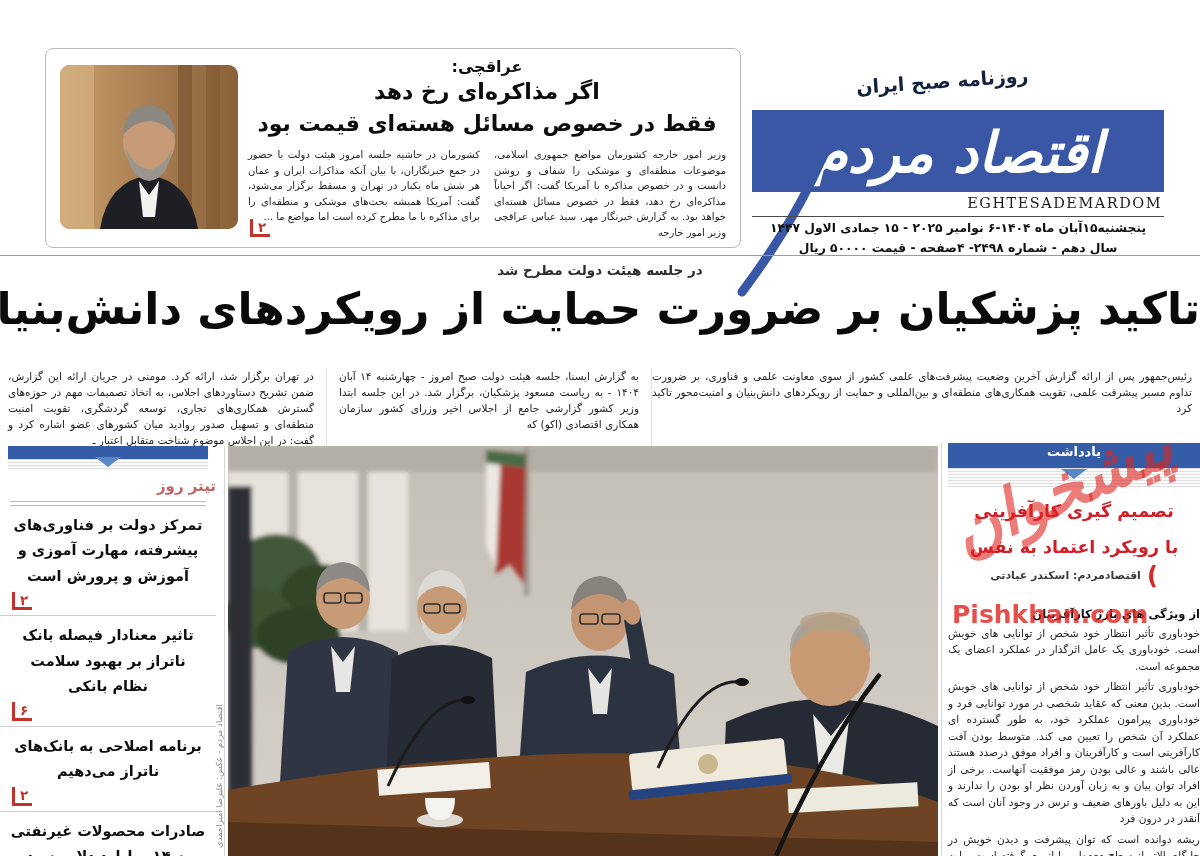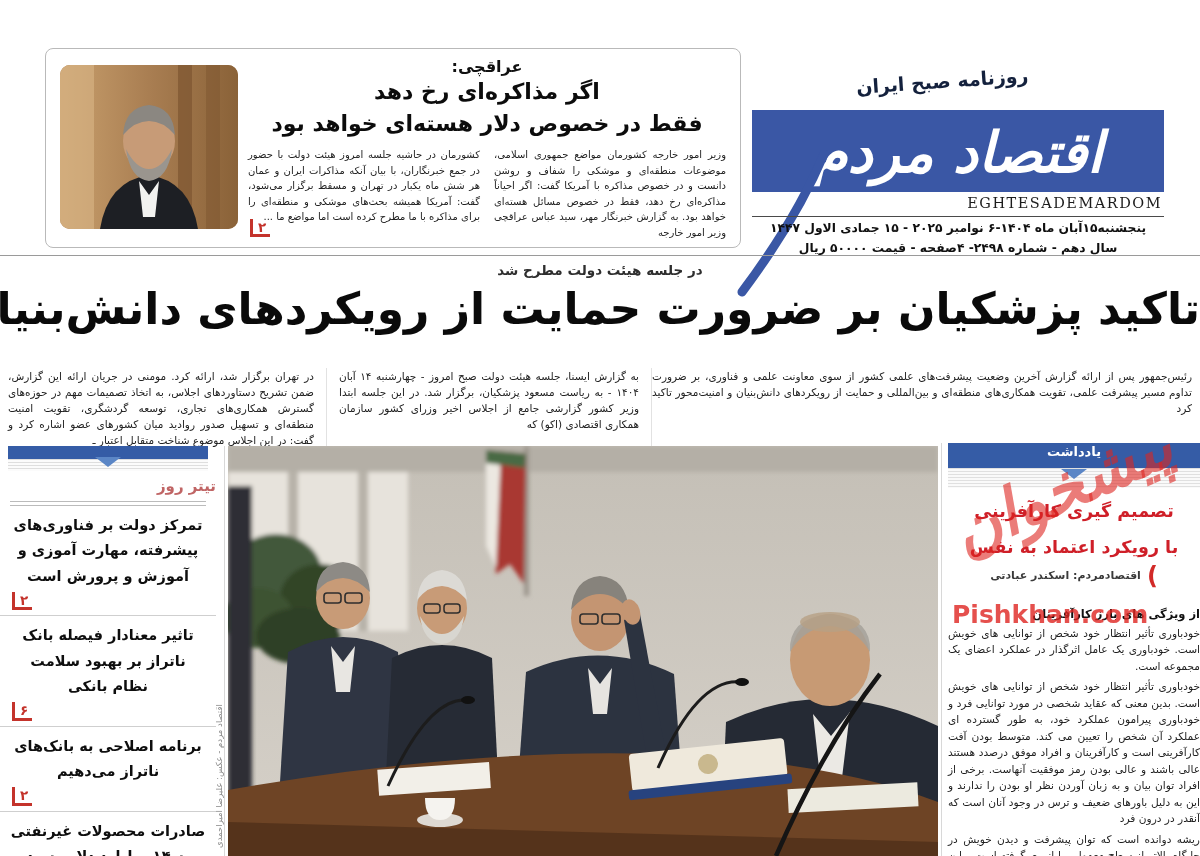--- a/index.html
+++ b/index.html
@@ -102,21 +102,21 @@
         <path d="M40 164 Q48 116 89 110 Q130 116 138 164 Z" fill="#1d1f24"></path>
         <path d="M79 116 L89 130 L99 116 L95 152 L83 152 Z" fill="#f2f2f0"></path>
         <ellipse cx="89" cy="76" rx="26" ry="30" fill="#c79b77"></ellipse>
         <path d="M63 70 Q65 42 89 40 Q113 42 115 70 Q103 56 89 56 Q75 56 63 70 Z" fill="#8b8781"></path>
         <path d="M66 84 Q70 114 89 116 Q108 114 112 84 Q102 104 89 104 Q76 104 66 84 Z" fill="#9a958e"></path>
       </svg>
     </div>
     <div class="tb-text">
       <div class="tb-kicker">عراقچی:</div>
       <div class="tb-head">اگر مذاکره‌ای رخ دهد</div>
-      <div class="tb-head">فقط در خصوص دلار هسته‌ای خواهد بود</div>
+      <div class="tb-head">فقط در خصوص مسائل هسته‌ای قیمت بود</div>
       <div class="tb-cols">
         <div class="tb-col">وزیر امور خارجه کشورمان مواضع جمهوری اسلامی، موضوعات منطقه‌ای و موشکی را شفاف و روشن دانست و در خصوص مذاکره با آمریکا گفت: اگر احیاناً مذاکره‌ای رخ دهد، فقط در خصوص مسائل هسته‌ای خواهد بود. به گزارش خبرنگار مهر، سید عباس عراقچی وزیر امور خارجه</div>
         <div class="tb-col">کشورمان در حاشیه جلسه امروز هیئت دولت با حضور در جمع خبرنگاران، با بیان آنکه مذاکرات ایران و عمان هر شش ماه یکبار در تهران و مسقط برگزار می‌شود، گفت: آمریکا همیشه بحث‌های موشکی و منطقه‌ای را برای مذاکره با ما مطرح کرده است اما مواضع ما ...</div>
       </div>
     </div>
     <span class="marker tb-marker">۲</span>
   </div>
 
   <div class="abs mast">
     <div class="mast-tagline">روزنامه صبح ایران</div>

